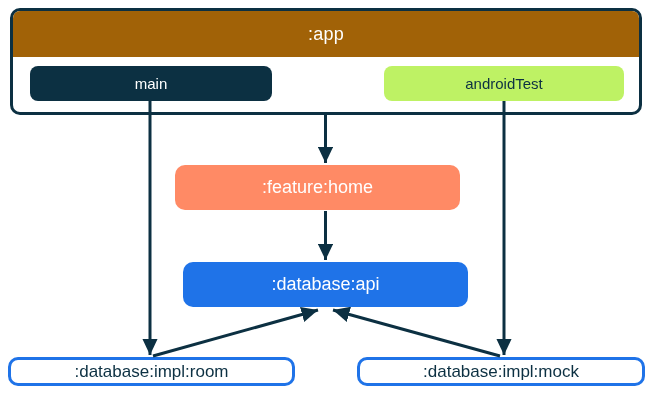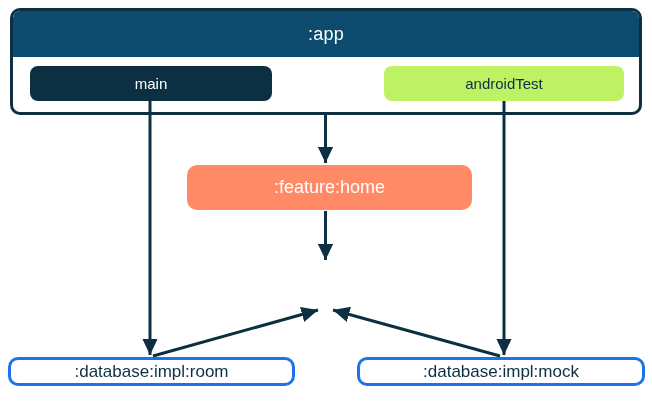--- a/index.html
+++ b/index.html
@@ -24,21 +24,21 @@
     position: absolute;
     left: 10px; top: 8px;
     width: 632px; height: 107px;
     border: 3px solid #0C3042;
     border-radius: 10px;
     background: #ffffff;
     overflow: hidden;
   }
   .app-header {
     height: 46px;
-    background: #0c4a6e;
+    background: #a16207;
     color: #ffffff;
     display: flex;
     align-items: center;
     justify-content: center;
     font-size: 18px;
     letter-spacing: 0.2px;
   }
   .app-body { position: relative; height: 55px; padding-left: 28px; }
   .sourceset {
     position: absolute;
@@ -55,21 +55,21 @@
     background: #0C3042;
     color: #ffffff;
   }
   .sourceset-androidtest {
     left: 371px; width: 240px;
     background: #bef264;
     color: #0C3042;
   }
   
   .feature-home {
-    left: 187px; top: 165px;
+    left: 175px; top: 165px;
     width: 285px; height: 45px;
     background: #FF8A65;
     color: #ffffff;
     border-radius: 10px;
     font-size: 18px;
   }
   .database-api {
     left: 183px; top: 262px;
     width: 285px; height: 45px;
     background: #1F73E8;
@@ -110,20 +110,21 @@
   <div class="app-container">
     <div class="app-header">:app</div>
     <div class="app-body">
       <div class="sourceset sourceset-main">main</div>
       <div class="sourceset sourceset-androidtest">androidTest</div>
     </div>
   </div>
 
   <div class="node feature-home">:feature:home</div>
 
+  <div class="node database-api">:database:api</div>
 
   <div class="node impl-box impl-room">:database:impl:room</div>
 
   <div class="node impl-box impl-mock">:database:impl:mock</div>
 
   <svg class="edges-svg" viewBox="0 0 652 412" xmlns="http://www.w3.org/2000/svg">
     <defs>
       <marker id="arrowhead" markerWidth="6" markerHeight="5.2" refX="5.5" refY="2.6" orient="auto">
         <path d="M0,0 L5.5,2.6 L0,5.2 Z" fill="#0C3042"></path>
       </marker>

